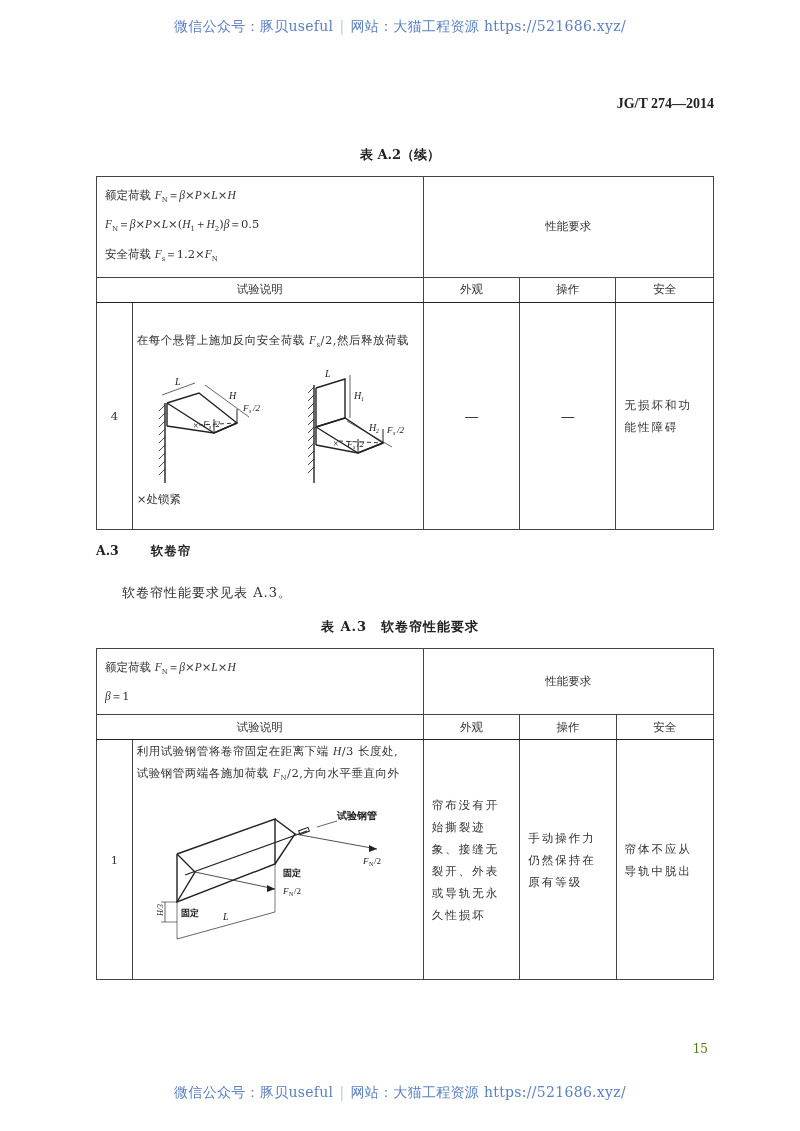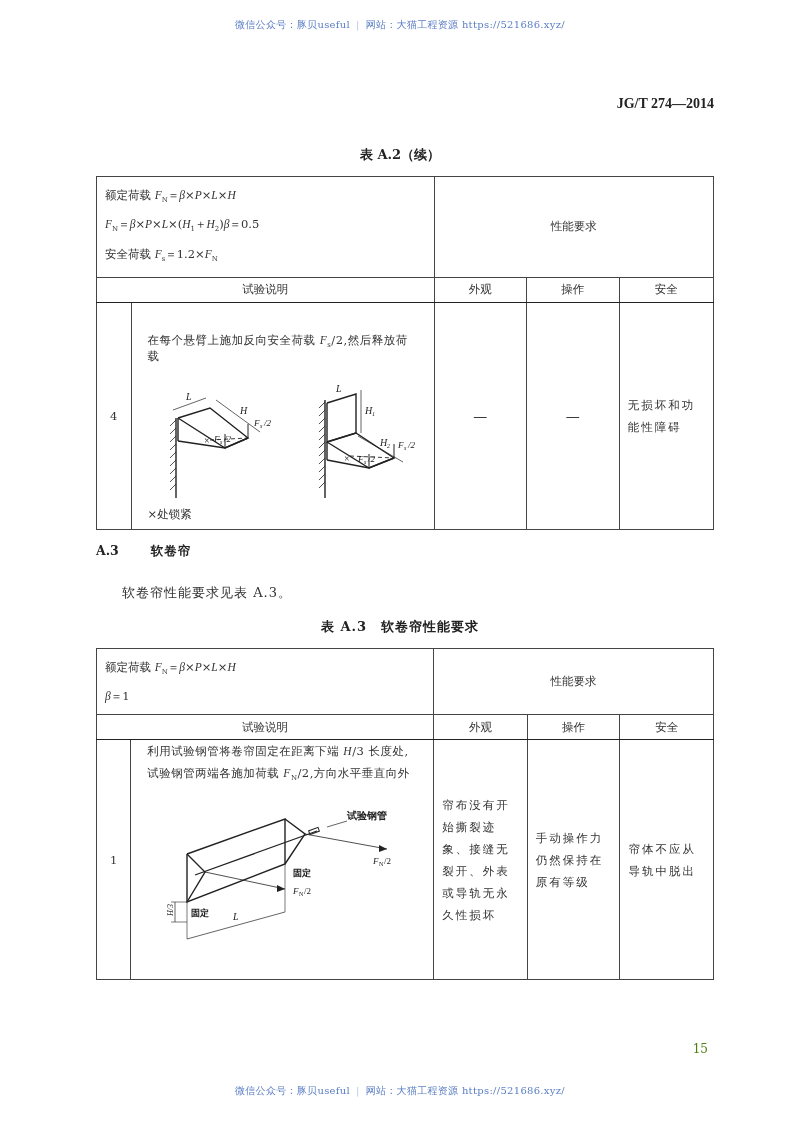--- a/index.html
+++ b/index.html
@@ -1,39 +1,39 @@
 <!DOCTYPE html>
 <html><head>
 <meta charset="utf-8">
 <style>
   html, body { margin:0; padding:0; background:#ffffff; }
   body { width:800px; height:1131px; position:relative; overflow:hidden;
          font-family:"DejaVu Serif", "Liberation Serif", serif; color:#2a2a2a; }
   .watermark { position:absolute; left:0; width:800px; text-align:center;
-               font-size:10px; color:#5b7fc4; letter-spacing:0.3px; }
+               font-size:14px; color:#5b7fc4; letter-spacing:0.3px; }
   .watermark .sep { color:#b9c6e3; margin:0 6px; }
   .wm-top { top:18px; }
   .wm-bottom { top:1084px; }
   .std-code { position:absolute; top:96px; right:86px; font-size:14px; font-weight:bold;
               font-family:"Liberation Serif", serif; color:#222; }
   .caption { position:absolute; left:0; width:800px; text-align:center; font-size:13px;
              font-weight:bold; color:#222; }
   .cap1 { top:146px; }
   .cap2 { top:618px; letter-spacing:1px; }
   table.spec { position:absolute; left:96px; width:618px; border-collapse:collapse;
                font-size:11.5px; color:#333; }
   table.spec td { border:1px solid #444; padding:0; vertical-align:middle; }
   table.spec { border:1.6px solid #222; }
   .t1 { top:176px; }
   .t2 { top:648px; }
   .hdr-left { padding:6px 8px !important; line-height:24px; text-align:left; }
   .hdr-right { text-align:center; }
   .subhdr { text-align:center; height:24px; border-bottom:1.6px solid #222 !important; }
   .num { text-align:center; width:35px; }
-  .desc { padding:0 16px !important; vertical-align:top !important; }
+  .desc { padding:0 4px !important; vertical-align:top !important; }
   .dash { text-align:center; font-size:14px; }
   .req { padding:8px 8px !important; line-height:22px; letter-spacing:2px; }
   i.math { font-style:italic; font-family:"Liberation Serif", serif; }
   sub { font-size:7px; }
   .section-head { position:absolute; top:543px; left:96px; font-size:12.5px; font-weight:bold; color:#222; }
   .section-head .title { margin-left:32px; letter-spacing:1px; }
   .para { position:absolute; top:584px; left:122px; font-size:13px; color:#333; letter-spacing:1px; }
   .page-num { position:absolute; top:1042px; right:92px; font-size:12px; color:#4d7c0f; }
   svg text { font-family:"Liberation Serif", serif; }
 </style>

